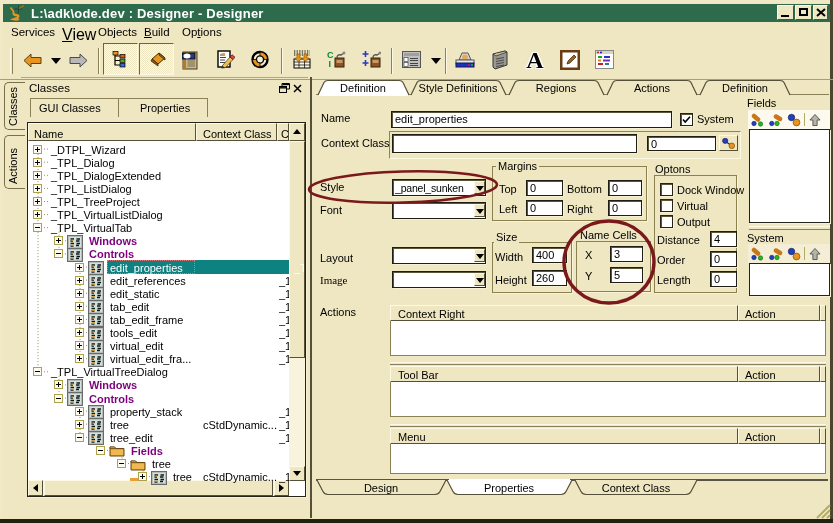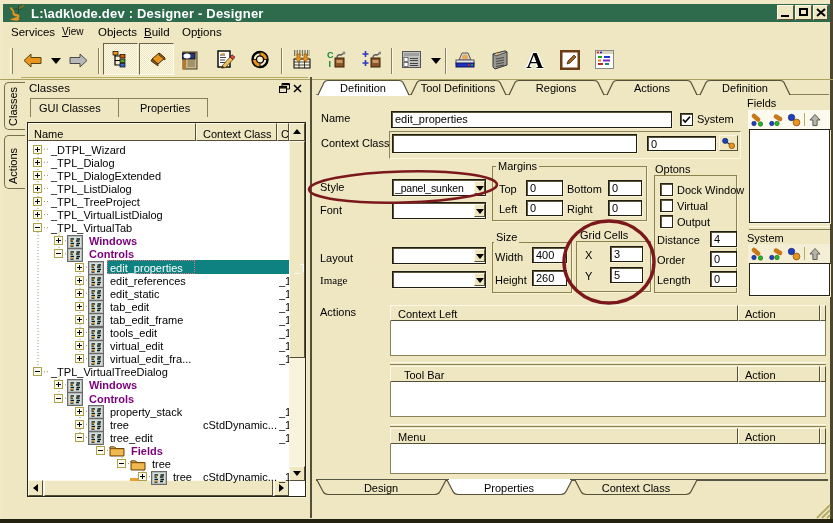--- a/index.html
+++ b/index.html
@@ -57,21 +57,21 @@
 <div class="ab" style="left:31px;top:6px;font-size:13px;font-weight:bold;color:#fff;letter-spacing:0.2px;">L:\adk\ode.dev : Designer - Designer</div>
 <div class="raised" style="left:777px;top:5px;width:17px;height:15px;"></div>
 <div class="raised" style="left:795px;top:5px;width:17px;height:15px;"></div>
 <div class="raised" style="left:813px;top:5px;width:15px;height:15px;"></div>
 <div class="ab" style="left:781px;top:15px;width:8px;height:2px;background:#000;"></div>
 <div class="ab" style="left:799px;top:8px;width:9px;height:8px;border:2px solid #000;"></div>
 <svg class="ab" style="left:816px;top:8px;" width="10" height="9" viewBox="0 0 10 9">
     <path d="M1 1 L9 8 M9 1 L1 8" stroke="#000" stroke-width="2"></path>
   </svg>
 <div class="lbl" style="left:11px;top:26px;font-size:11.5px;">Services</div>
-<div class="lbl" style="left:62px;top:26px;font-size:10px;"><u>V</u>iew</div>
+<div class="lbl" style="left:62px;top:26px;font-size:16px;"><u>V</u>iew</div>
 <div class="lbl" style="left:98px;top:26px;font-size:11.5px;">Ob<u>j</u>ects</div>
 <div class="lbl" style="left:144px;top:26px;font-size:11.5px;"><u>B</u>uild</div>
 <div class="lbl" style="left:182px;top:26px;font-size:11.5px;">Op<u>t</u>ions</div>
 <div class="ab" style="left:0;top:79px;width:833px;height:1px;background:#aaa060;"></div>
 <div class="ab" style="left:10px;top:48px;width:3px;height:26px;border-left:1px solid #fdf9e6;border-right:1px solid #8a8157;"></div>
 <svg class="ab" style="left:23px;top:53px;" width="19" height="15" viewBox="0 0 19 15">
 <path d="M8 1 L8 4.5 L18 4.5 L18 10.5 L8 10.5 L8 14 L1 7.5 Z" fill="#e8941e" stroke="#5a4412" stroke-width="1"></path>
   </svg>
 <svg class="ab" style="left:51px;top:58px;" width="10" height="6" viewBox="0 0 10 6">
     <path d="M0 0 L10 0 L5 6 Z" fill="#000"></path>
@@ -535,21 +535,21 @@
 <svg class="ab" style="left:316px;top:79px;" width="513" height="17" viewBox="0 0 513 17">
     <path d="M0 15.5 L513 15.5" stroke="#8a8157" stroke-width="1"></path>
     <path d="M2 16 L8 3.5 Q9 1.5 12 1.5 L83 1.5 Q86 1.5 87 3.5 L93 16" fill="#fff" stroke="#55503a" stroke-width="1.2"></path>
     <path d="M3 16 L92 16" stroke="#fff" stroke-width="2"></path>
     <path d="M95 16 L101 3.5 Q102 1.5 105 1.5 L180 1.5 Q183 1.5 184 3.5 L190 16" fill="#efe7c1" stroke="#55503a" stroke-width="1.2"></path>
     <path d="M193 16 L199 3.5 Q200 1.5 203 1.5 L278 1.5 Q281 1.5 282 3.5 L288 16" fill="#efe7c1" stroke="#55503a" stroke-width="1.2"></path>
     <path d="M291 16 L297 3.5 Q298 1.5 301 1.5 L371 1.5 Q374 1.5 375 3.5 L381 16" fill="#efe7c1" stroke="#55503a" stroke-width="1.2"></path>
     <path d="M384 16 L390 3.5 Q391 1.5 394 1.5 L464 1.5 Q467 1.5 468 3.5 L474 16" fill="#efe7c1" stroke="#55503a" stroke-width="1.2"></path>
   </svg>
 <div class="lbl" style="left:363px;top:82px;transform:translateX(-50%);">Definition</div>
-<div class="lbl" style="left:458px;top:82px;transform:translateX(-50%);">Tool Definitions</div>
+<div class="lbl" style="left:458px;top:82px;transform:translateX(-50%);">Style Definitions</div>
 <div class="lbl" style="left:556px;top:82px;transform:translateX(-50%);">Regions</div>
 <div class="lbl" style="left:652px;top:82px;transform:translateX(-50%);">Actions</div>
 <div class="lbl" style="left:745px;top:82px;transform:translateX(-50%);">Definition</div>
 <div class="lbl" style="left:321px;top:112px;">Name</div>
 <div class="inp" style="left:391px;top:111px;width:281px;height:17px;">edit_properties</div>
 <div class="cb" style="left:680px;top:113px;"></div>
 <svg class="ab" style="left:682px;top:116px;" width="9" height="8" viewBox="0 0 9 8">
     <path d="M1 3.5 L3.2 6 L8 0.8" stroke="#000" stroke-width="1.6" fill="none"></path>
   </svg>
 <div class="lbl" style="left:697px;top:113px;">System</div>
@@ -597,21 +597,21 @@
 <div class="inp" style="left:526px;top:200px;width:37px;height:16px;">0</div>
 <div class="lbl" style="left:567px;top:203px;">Right</div>
 <div class="inp" style="left:608px;top:200px;width:34px;height:16px;">0</div>
 <div class="grp" style="left:492px;top:242px;width:80px;height:51px;"></div>
 <div class="lbl" style="left:494px;top:231px;background:#efe7c1;padding:0 2px;">Size</div>
 <div class="lbl" style="left:495px;top:251px;">Width</div>
 <div class="inp" style="left:532px;top:247px;width:35px;height:16px;">400</div>
 <div class="lbl" style="left:495px;top:274px;">Height</div>
 <div class="inp" style="left:532px;top:270px;width:35px;height:16px;">260</div>
 <div class="grp" style="left:576px;top:241px;width:75px;height:51px;"></div>
-<div class="lbl" style="left:578px;top:229px;background:#efe7c1;padding:0 2px;">Grid Cells</div>
+<div class="lbl" style="left:578px;top:229px;background:#efe7c1;padding:0 2px;">Name Cells</div>
 <div class="lbl" style="left:585px;top:249px;">X</div>
 <div class="inp" style="left:610px;top:246px;width:33px;height:16px;">3</div>
 <div class="lbl" style="left:585px;top:270px;">Y</div>
 <div class="inp" style="left:610px;top:267px;width:33px;height:16px;">5</div>
 <div class="grp" style="left:654px;top:175px;width:83px;height:118px;"></div>
 <div class="lbl" style="left:653px;top:163px;background:#efe7c1;padding:0 2px;">Optons</div>
 <div class="cb" style="left:660px;top:183px;"></div>
 <div class="lbl" style="left:677px;top:184px;">Dock Window</div>
 <div class="cb" style="left:660px;top:199px;"></div>
 <div class="lbl" style="left:677px;top:200px;">Virtual</div>
@@ -660,26 +660,26 @@
 <svg class="ab" style="left:787px;top:247px;" width="14" height="14" viewBox="0 0 14 14">
     <circle cx="4.5" cy="4.5" r="3.2" fill="#2040c0" stroke="#102060" stroke-width="0.7"></circle>
     <circle cx="9.5" cy="9.5" r="3.4" fill="#e8941e" stroke="#7a4a08" stroke-width="0.7"></circle>
   </svg>
 <div class="ab" style="left:804px;top:247px;width:1px;height:13px;background:#b5ab5f;"></div>
 <svg class="ab" style="left:809px;top:247px;" width="12" height="14" viewBox="0 0 13 14">
     <path d="M6.5 1 L12 7 L8.8 7 L8.8 13 L4.2 13 L4.2 7 L1 7 Z" fill="#b4b4ac" stroke="#55554d" stroke-width="1"></path>
   </svg>
 <div class="ab" style="left:749px;top:263px;width:81px;height:33px;background:#fff;border:1px solid #26231a;box-shadow:1px 1px 0 #f7f1d3;"></div>
 <div class="lbl" style="left:320px;top:306px;">Actions</div>
-<div class="hdr" style="left:390px;top:305px;width:348px;height:16px;padding-left:7px;">Context Left</div>
+<div class="hdr" style="left:390px;top:305px;width:348px;height:16px;padding-left:7px;">Context Right</div>
 <div class="hdr" style="left:738px;top:305px;width:82px;height:16px;padding-left:6px;">Action</div>
 <div class="hdr" style="left:820px;top:305px;width:6px;height:16px;overflow:hidden;"></div>
 <div class="ab" style="left:390px;top:321px;width:436px;height:35px;background:#fff;border:1px solid #8a8157;border-top:none;"></div>
 <div class="ab" style="left:390px;top:362px;width:436px;height:3px;border-top:1px solid #fdf9e6;border-bottom:1px solid #8a8157;"></div>
-<div class="hdr" style="left:390px;top:366px;width:348px;height:16px;padding-left:13px;">Tool Bar</div>
+<div class="hdr" style="left:390px;top:366px;width:348px;height:16px;padding-left:7px;">Tool Bar</div>
 <div class="hdr" style="left:738px;top:366px;width:82px;height:16px;padding-left:6px;">Action</div>
 <div class="hdr" style="left:820px;top:366px;width:6px;height:16px;overflow:hidden;"></div>
 <div class="ab" style="left:390px;top:382px;width:436px;height:35px;background:#fff;border:1px solid #8a8157;border-top:none;"></div>
 <div class="ab" style="left:390px;top:424px;width:436px;height:3px;border-top:1px solid #fdf9e6;border-bottom:1px solid #8a8157;"></div>
 <div class="hdr" style="left:390px;top:428px;width:348px;height:16px;padding-left:7px;">Menu</div>
 <div class="hdr" style="left:738px;top:428px;width:82px;height:16px;padding-left:6px;">Action</div>
 <div class="hdr" style="left:820px;top:428px;width:6px;height:16px;overflow:hidden;"></div>
 <div class="ab" style="left:390px;top:444px;width:436px;height:30px;background:#fff;border:1px solid #8a8157;border-top:none;"></div>
 <svg class="ab" style="left:316px;top:479px;" width="512" height="19" viewBox="0 0 512 19">
     <path d="M0 1 L512 1" stroke="#26231a" stroke-width="1.6"></path>

